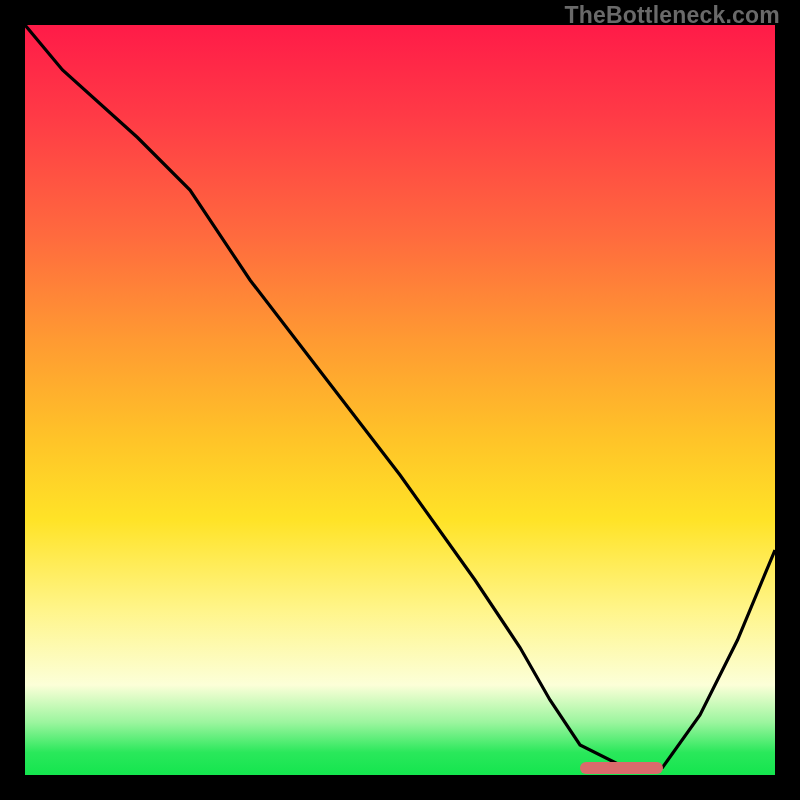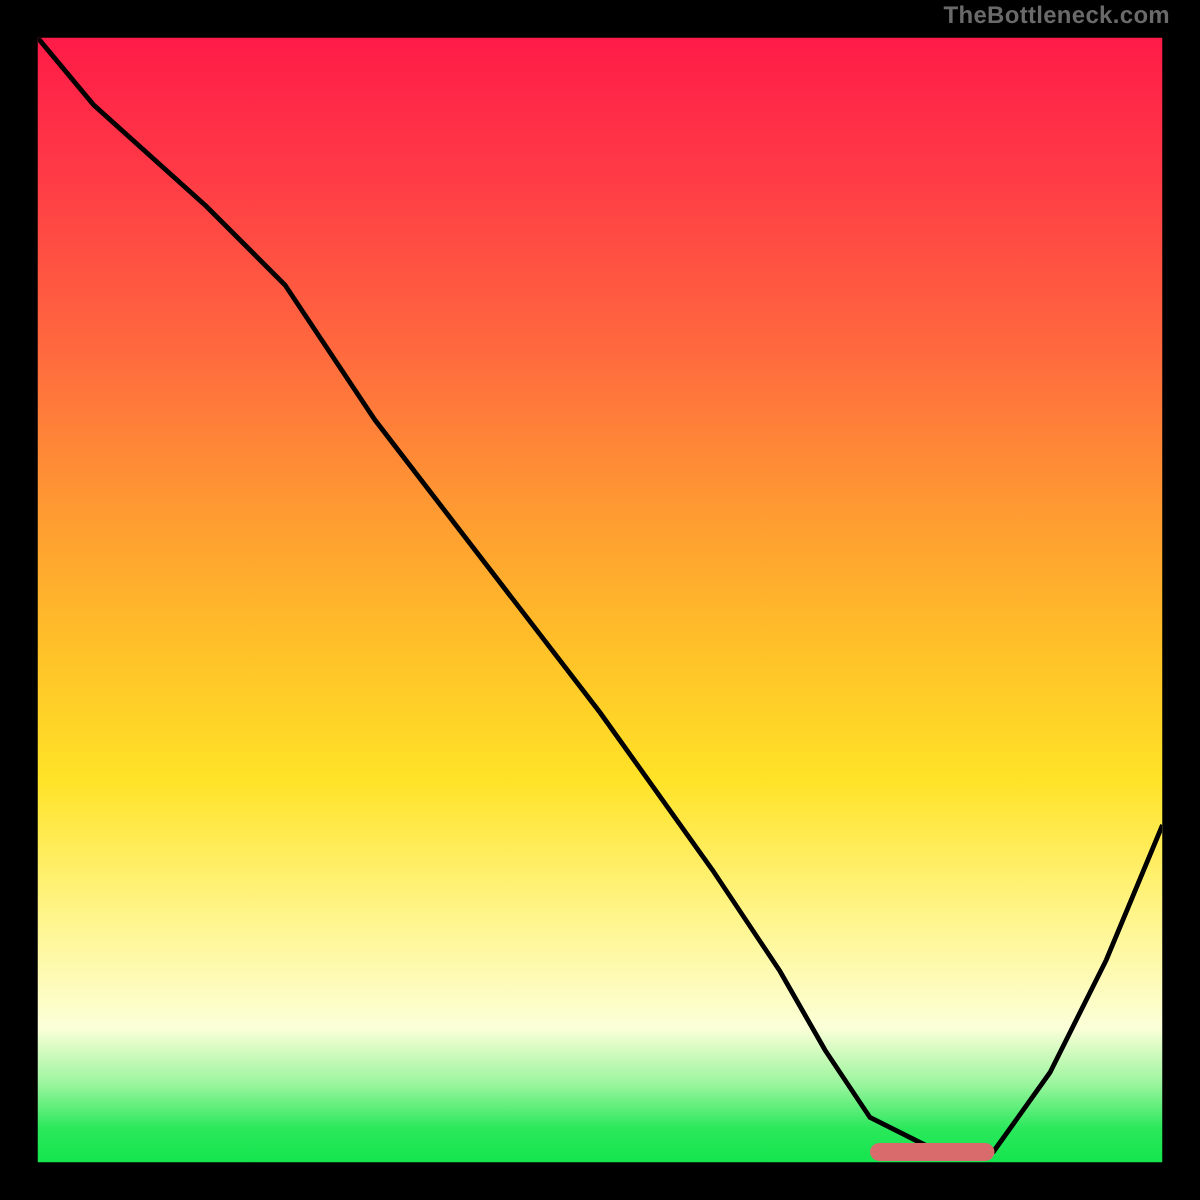--- a/index.html
+++ b/index.html
@@ -15,21 +15,21 @@
     position: absolute;
     width: 800px;
     height: 800px;
     box-sizing: border-box;
   }
   .watermark {
     position: absolute;
     top: 2px;
     right: 20px;
     color: #6a6a6a;
-    font-size: 16px;
+    font-size: 23px;
     font-weight: 600;
     letter-spacing: 0.2px;
   }
   .plot-area {
     position: absolute;
     left: 25px;
     top: 25px;
     width: 750px;
     height: 750px;
     overflow: hidden;

